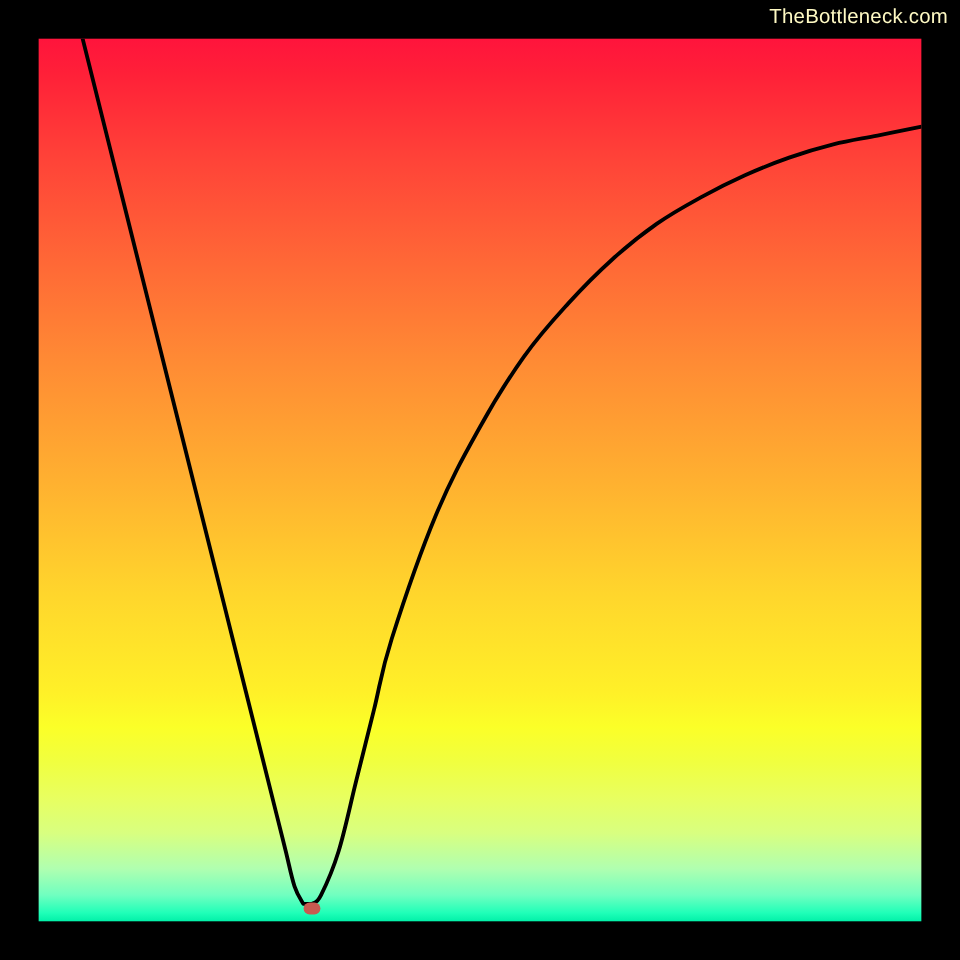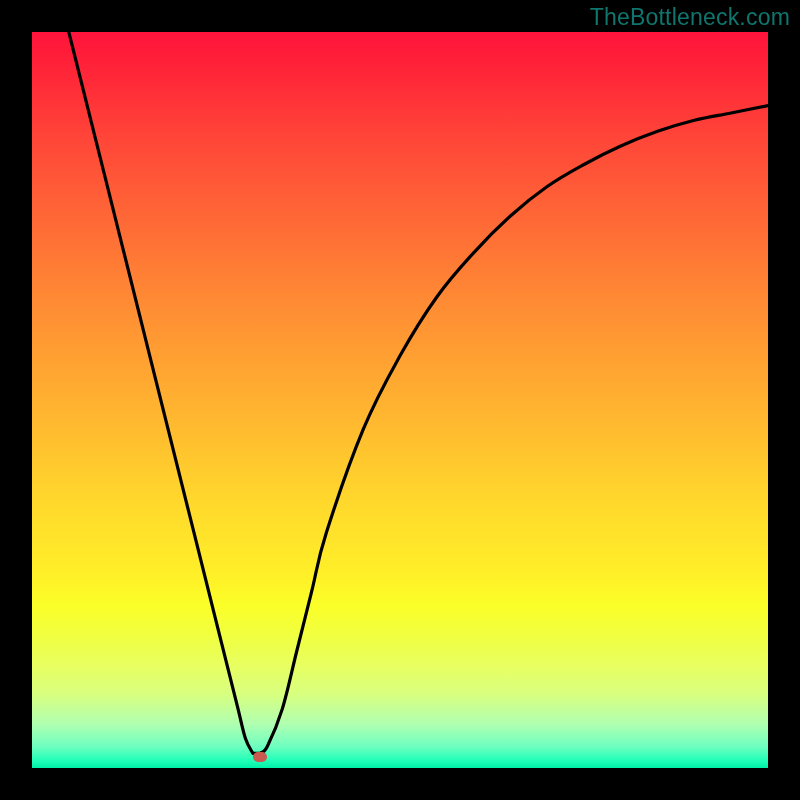--- a/index.html
+++ b/index.html
@@ -60,22 +60,22 @@
     position: absolute;
     width: 14px;
     height: 10px;
     border-radius: 5px;
     transform: translate(-50%, -50%);
   }
   .attribution {
     position: absolute;
     top: 4px;
     right: 10px;
-    color: #0f766e;
-    font-size: 23px;
+    color: #fef9c3;
+    font-size: 17px;
     letter-spacing: 0.2px;
     user-select: none;
   }
 </style>
 </head>
 <body>
 
 <div class="frame">
 
   <div class="plot-area">

